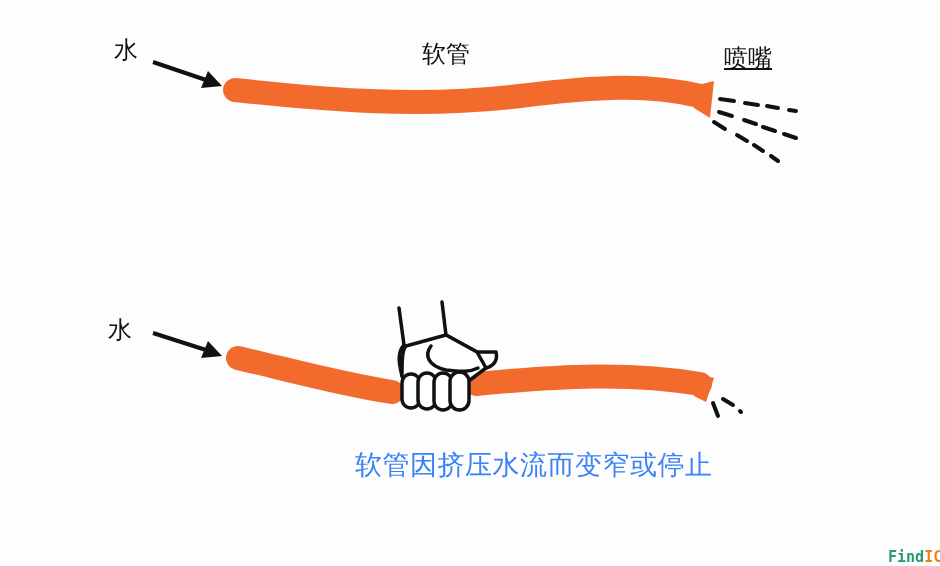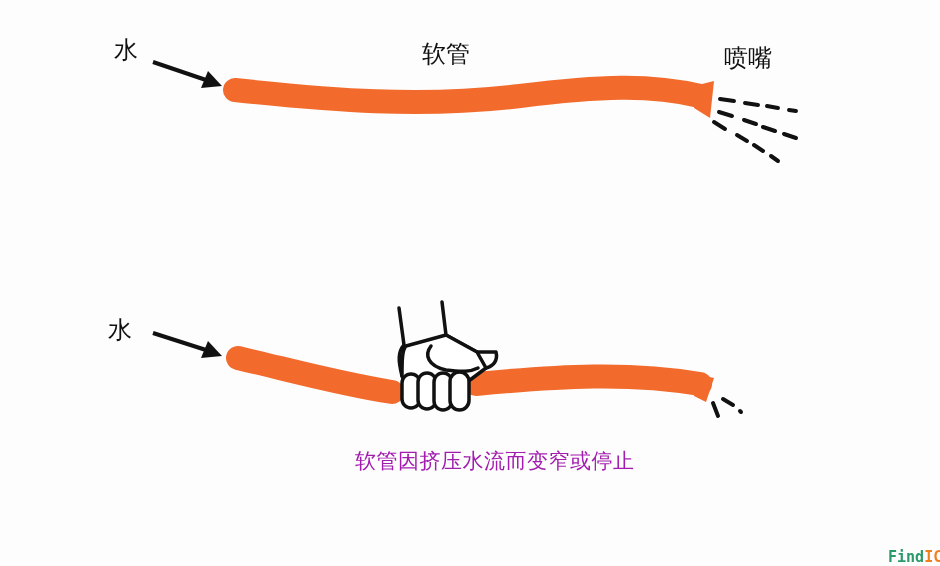--- a/index.html
+++ b/index.html
@@ -1,20 +1,20 @@
 <!DOCTYPE html>
 <html><head>
   <meta charset="utf-8">
   <style>
     html, body { margin: 0; padding: 0; background: #ffffff; }
     body { width: 940px; height: 566px; position: relative; overflow: hidden;
            font-family: "DejaVu Sans", "Liberation Sans", sans-serif; }
     .canvas { position: absolute; left: 0; top: 0; width: 940px; height: 566px; background: #fdfdfd; }
     .label { position: absolute; color: #111; font-size: 24px; line-height: 1; white-space: nowrap; }
-    .caption { position: absolute; color: #a21caf; font-size: 21px; line-height: 1; white-space: nowrap; letter-spacing: 0.5px; }
+    .caption { position: absolute; color: #3b82f6; font-size: 27px; line-height: 1; white-space: nowrap; letter-spacing: 0.5px; }
     .wm { position: absolute; font-weight: bold; font-size: 15px; line-height: 1; font-family: "DejaVu Sans Mono", monospace; letter-spacing: 0px; }
     .wm .a { color: #2a9a6a; margin-top: 10px; }
     .wm .b { color: #f07f1e; }
     svg { position: absolute; left: 0; top: 0; }
   </style>
 </head>
 <body>
 
 <div class="canvas">
 
@@ -78,21 +78,21 @@
 
       <rect x="402" y="374" width="18" height="34" rx="9"></rect>
       <rect x="418" y="373" width="18" height="36" rx="9"></rect>
       <rect x="434" y="373" width="18" height="37" rx="9"></rect>
       <rect x="450" y="372" width="19" height="38" rx="9.5"></rect>
     </g>
   </svg>
 
   <span class="label" style="left:114px; top:38px;">水</span>
   <span class="label" style="left:409px; top:42px;margin-left:13px;">软管</span>
-  <span class="label" style="left:724px; top:46px;">喷嘴</span>
+  <span class="label" style="left:724px; top:46px;text-decoration:underline;">喷嘴</span>
 
   <span class="label" style="left:108px; top:318px;">水</span>
 
   <span class="caption" style="left:355px; top:451px;">软管因挤压水流而变窄或停止</span>
 
   <div class="wm" style="left:888px; top:550px;">
     <span class="a">Find</span><span class="b">IC</span>
   </div>
 </div>
 

